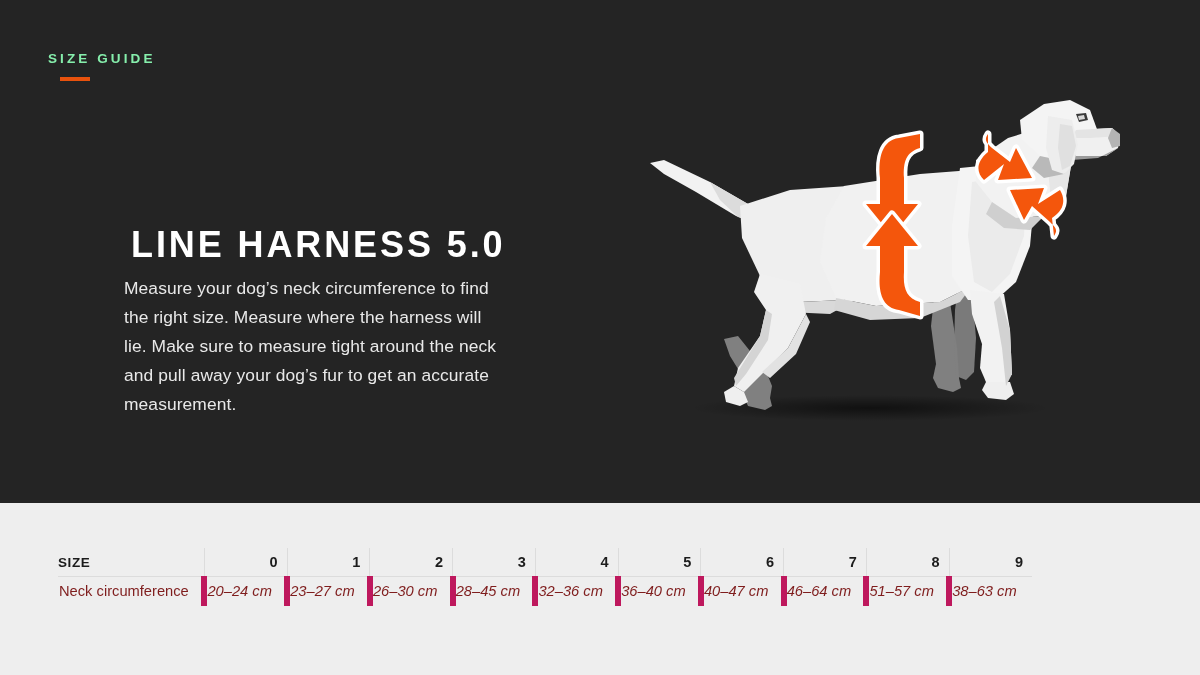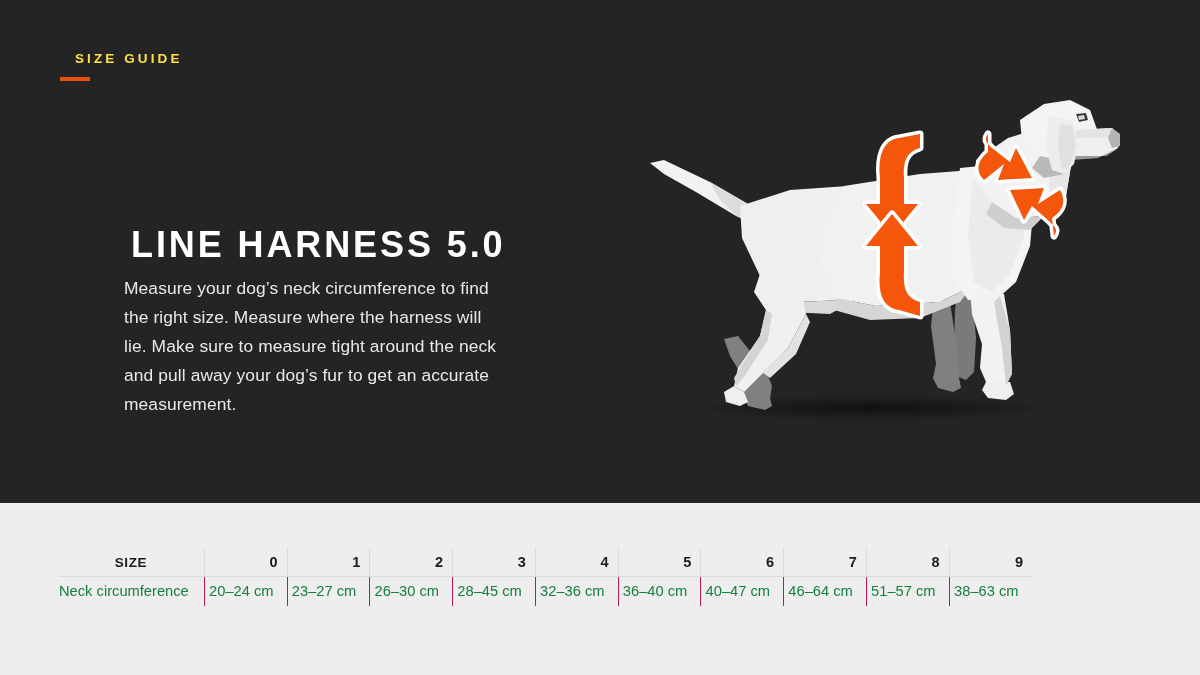--- a/index.html
+++ b/index.html
@@ -26,23 +26,23 @@
     left: 0;
     top: 0;
     width: 1200px;
     height: 503px;
     background: #242424;
     overflow: hidden;
   }
 
   .eyebrow {
     position: absolute;
-    left: 75px;
+    left: 48px;
     top: 52px;
-    color: #fde047;
+    color: #86efac;
     font-size: 13.5px;
     font-weight: bold;
     letter-spacing: 3.1px;
     line-height: 1;
   }
   .eyebrow-rule {
     position: absolute;
     left: 60px;
     top: 77px;
     width: 30px;
@@ -101,58 +101,59 @@
     left: 58px;
     top: 45px;
     width: 974px;
     border-collapse: collapse;
     table-layout: fixed;
   }
   .size-table th,
   .size-table td {
     padding: 0;
     font-weight: normal;
-    color: #15803d;
+    color: #7f1d1d;
     vertical-align: middle;
   }
 
   .size-table col.label-col { width: 146px; }
   .size-table col.size-col  { width: 82.5px; }
 
   .hdr-row th {
     height: 28px;
     font-size: 13.5px;
     font-weight: bold;
     letter-spacing: 0.6px;
     color: #1c1c1c;
     border-bottom: 1px solid #dcdcdc;
   }
   .hdr-row th.label {
-    text-align: center;
+    text-align: left;
   }
   .hdr-row th.num {
     text-align: right;
     padding-right: 9px;
     border-left: 1px solid #dcdcdc;
     font-size: 14.5px;
     letter-spacing: 0;
   }
 
   .data-row td {
     height: 28.5px;
     font-size: 14.7px;
   }
   .data-row td.label {
     text-align: left;
     padding-left: 1px;
   }
   .data-row td.val {
-    text-align: center;
+    text-align: left;
     padding-right: 9px;
-    border-left: 1px solid #be185d;
+    border-left: 6px solid #be185d;
+    font-style: italic;
   }
   .data-row.last td {
     border-bottom: 1px solid #e2e2e2;
   }
 </style>
 </head>
 <body>
 
 <div id="page">
 

